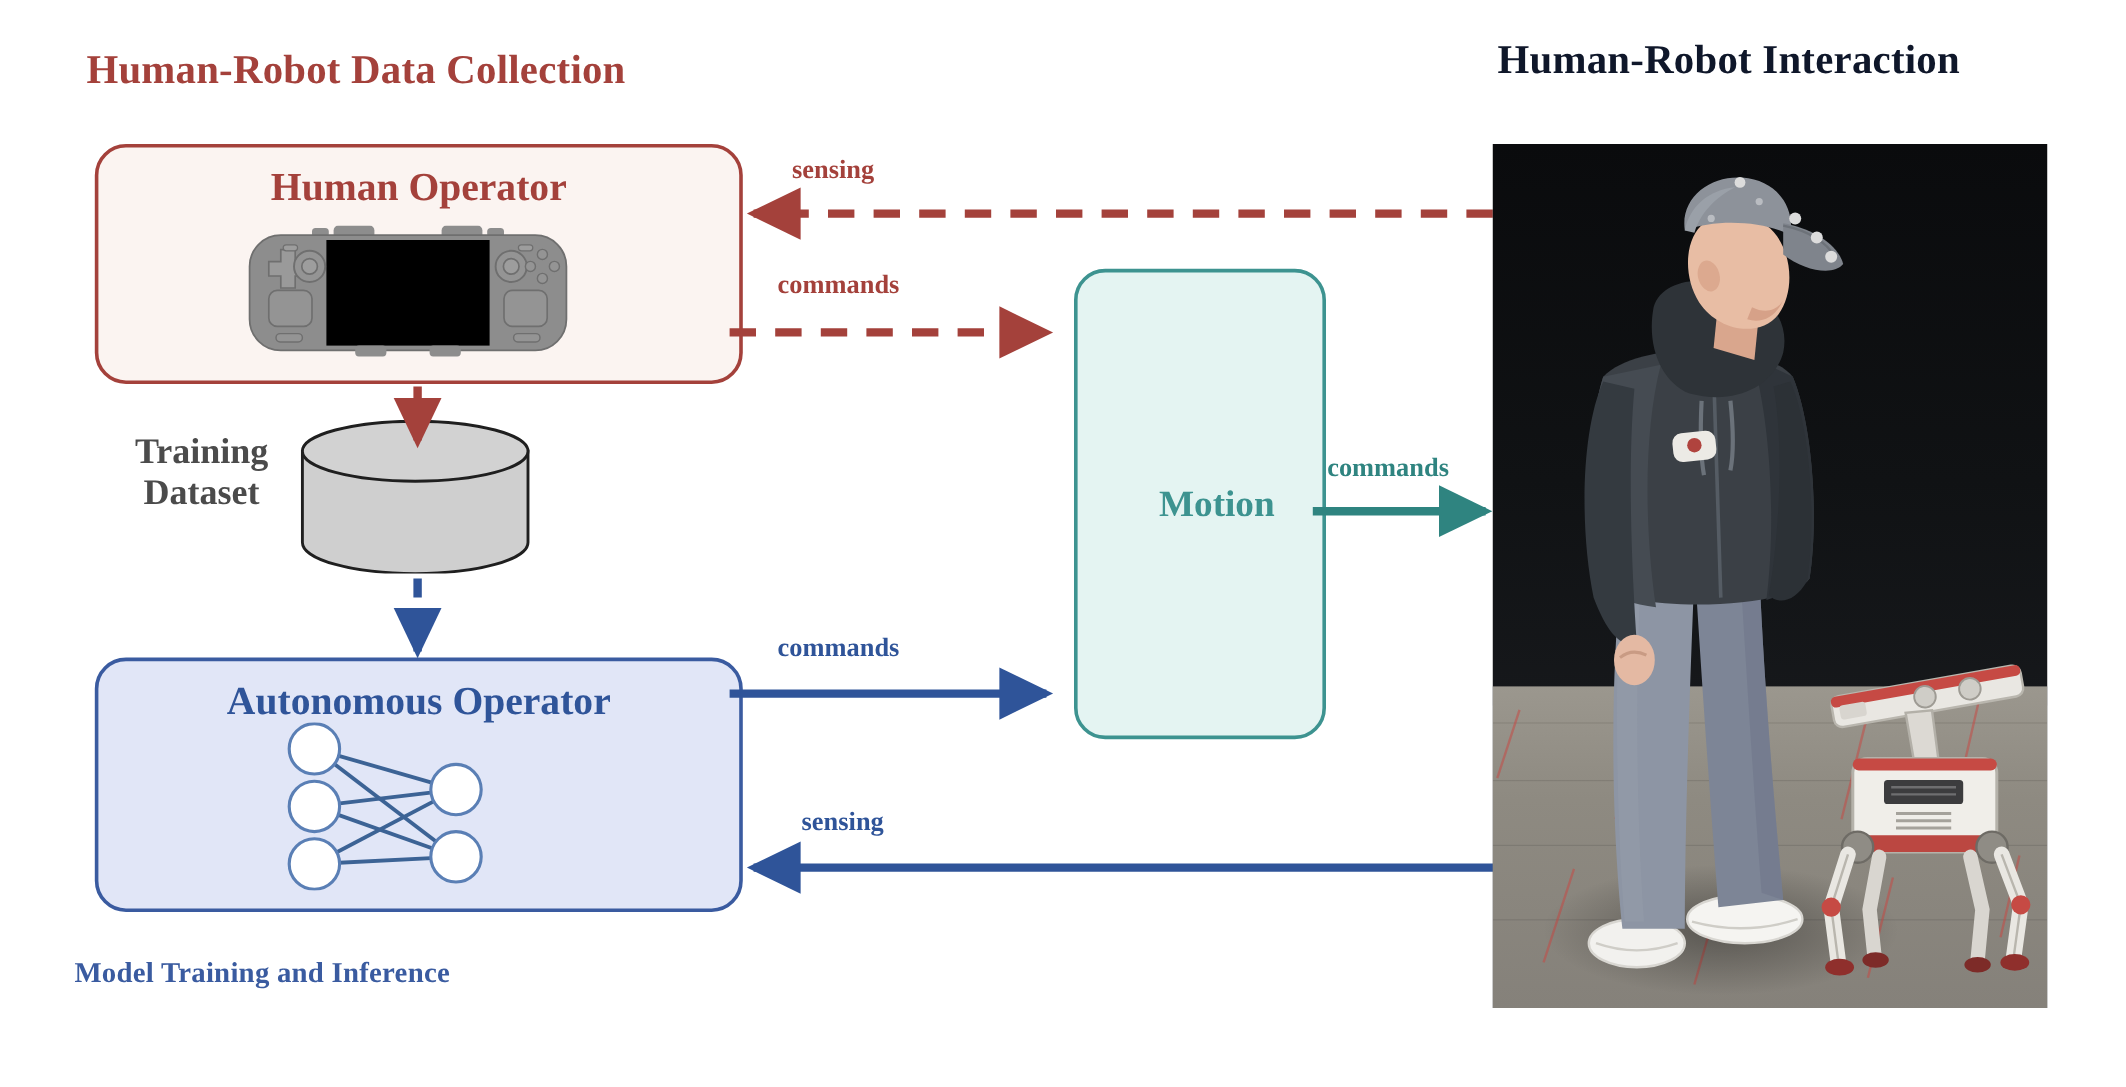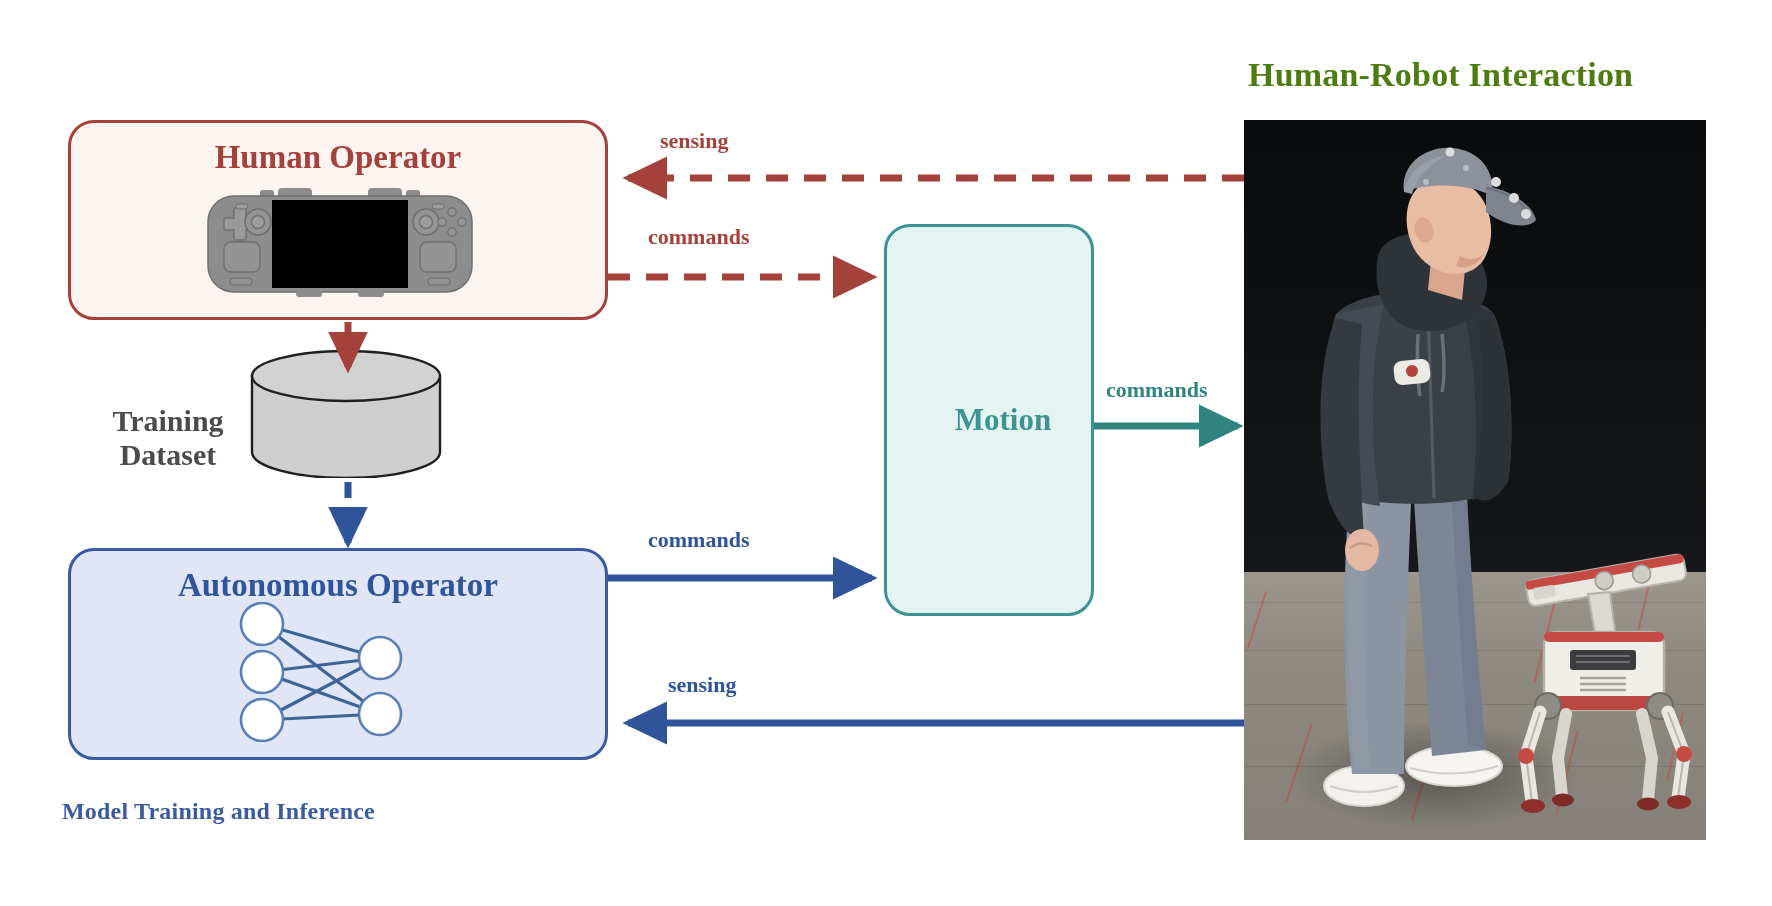--- a/index.html
+++ b/index.html
@@ -11,27 +11,28 @@
     position:relative;
   }
   .stage{position:absolute;left:0;top:0;width:1772px;height:906px;}
   .abs{position:absolute;}
 
   
   .sec-title{
     font-weight:bold;font-size:34px;letter-spacing:.2px;white-space:nowrap;
   }
   #title-collection{left:72px;top:40px;color:#a4413b;}
-  #title-interaction{left:1248px;top:56px;color:#4d7c0f;}
+  #title-interaction{left:1248px;top:32px;color:#0f172a;}
   #title-training{left:62px;top:798px;color:#3a5ba0;font-size:24px;}
 
   
   .panel{
     border-radius:26px;
     box-sizing:border-box;
+    margin-left:11px;
   }
   #panel-human{
     left:68px;top:120px;width:540px;height:200px;
     border:3.5px solid #a4413b;
     background:#fbf4f1;
   }
   #panel-auto{
     left:68px;top:548px;width:540px;height:212px;
     border:3.5px solid #3a5ba0;
     background:#e1e6f7;
@@ -51,21 +52,21 @@
   #label-motion{
     top:50%;transform:translateY(-50%);
     font-size:31px;color:#3d9390;line-height:1.16;padding-left:28px;
   }
 
   
   #controller{left:200px;top:188px;width:280px;height:110px;}
 
   
   #label-dataset{
-    left:88px;top:404px;width:160px;text-align:center;
+    left:88px;top:360px;width:160px;text-align:center;
     font-weight:bold;font-size:30px;color:#4b4b4b;line-height:1.12;
   }
   #cylinder{left:248px;top:350px;width:196px;height:128px;}
 
   
   #neuralnet{left:228px;top:602px;width:200px;height:140px;}
 
   
   #arrows{left:0;top:0;width:1772px;height:906px;pointer-events:none;}
 
@@ -97,20 +98,21 @@
   
   #person{left:56px;top:18px;width:270px;height:690px;}
   
   #robot{left:248px;top:400px;width:214px;height:300px;}
 </style>
 </head>
 <body>
 
 <div class="stage">
 
+  <div class="abs sec-title" id="title-collection">Human-Robot Data Collection</div>
 
   <div class="abs sec-title" id="title-interaction">Human-Robot Interaction</div>
 
   <div class="abs sec-title" id="title-training">Model Training and Inference</div>
 
   <div class="abs panel" id="panel-human">
     <div class="panel-title" id="label-human">Human Operator</div>
   </div>
 
   <div class="abs" id="controller">

